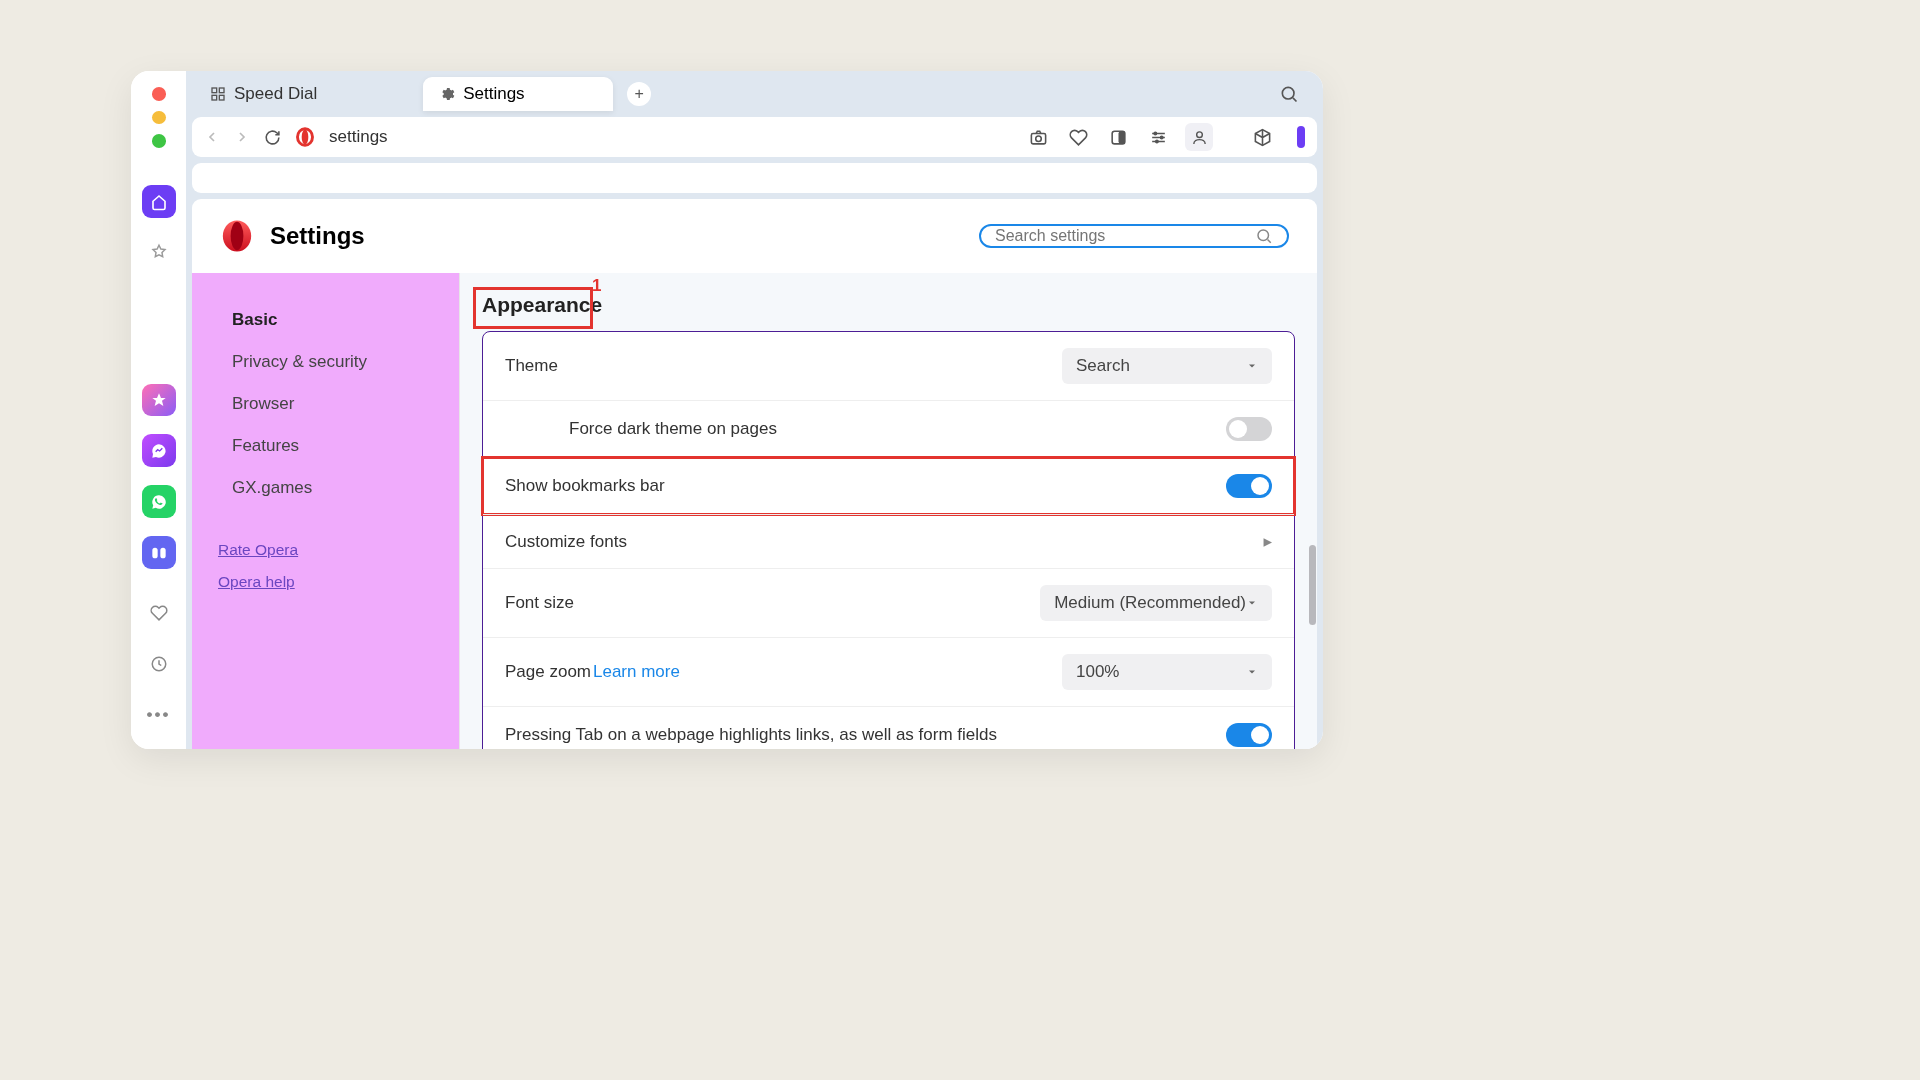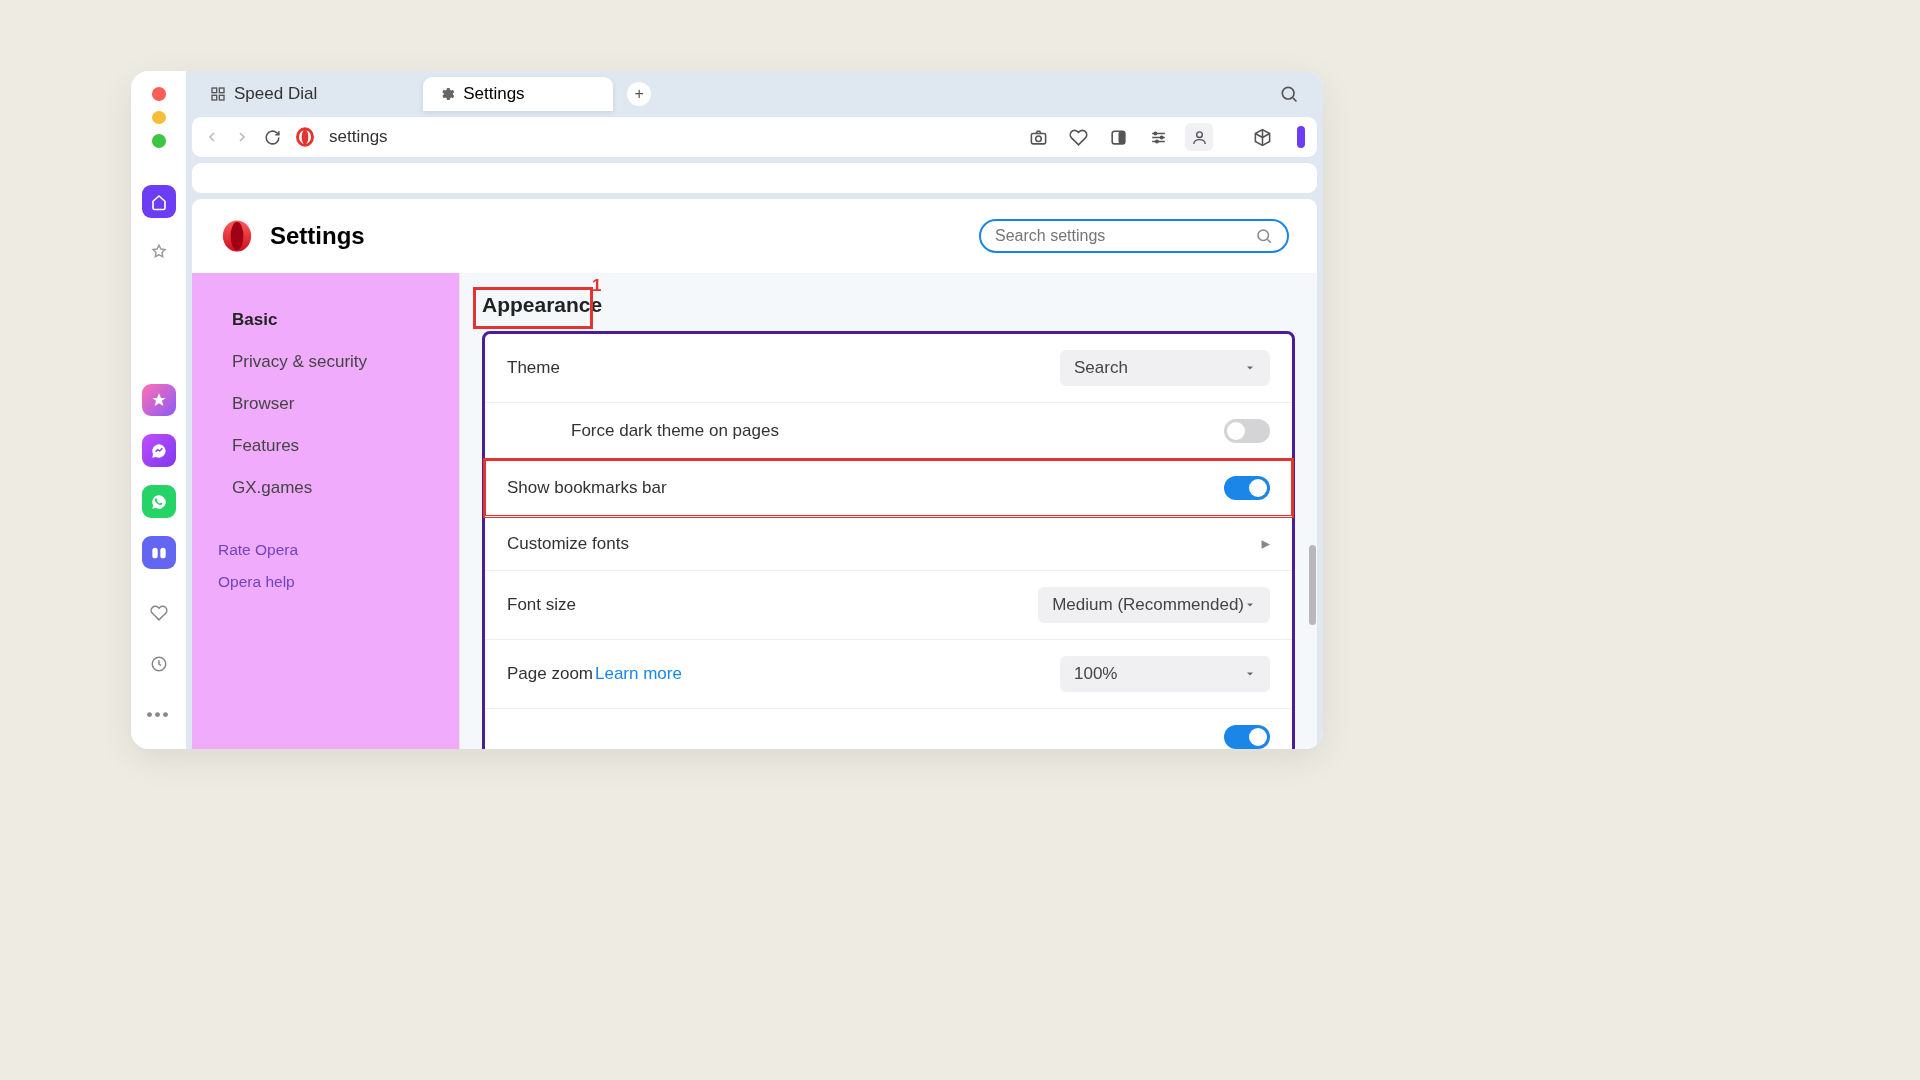--- a/index.html
+++ b/index.html
@@ -32,34 +32,34 @@
 .addr-spacer { flex:1; }
 .ab-icon { color:#555; width:26px; display:flex; justify-content:center; }
 .profile-btn { width:28px; height:28px; border-radius:6px; background:#f0f0f5; display:flex; align-items:center; justify-content:center; }
 .purple-pill { width:8px; height:22px; background:#6c3df4; border-radius:5px; margin-left:8px; }
 .bookmark-strip { background:#fff; height:30px; border-radius:9px; margin:0 6px 6px 6px; }
 .settings-page { background:#fff; margin:0 6px 0 6px; border-radius:9px 9px 0 0; flex:1; display:flex; flex-direction:column; overflow:hidden; }
 .settings-header { display:flex; align-items:center; padding:20px 28px; gap:16px; }
 .opera-logo { width:34px; height:34px; }
 .settings-title { font-size:24px; font-weight:600; }
 .hdr-spacer { flex:1; }
-.search-settings { width:310px; height:34px; border:2.2px solid #1a87e8; border-radius:22px; display:flex; align-items:center; padding:1px 14px; gap:8px; }
+.search-settings { width:310px; height:24px; border:2.2px solid #1a87e8; border-radius:22px; display:flex; align-items:center; padding:1px 14px; gap:8px; }
 .search-settings input { flex:1; border:none; outline:none; font-size:16px; color:#444; background:transparent; }
 .settings-body { flex:1; display:flex; overflow:hidden; position:relative; }
 .settings-nav { width:268px; border-right:1px solid #e6e6e6; background:#f0abfc; padding:26px 0 0 0; }
 .nav-item { padding:11px 40px; color:#444; font-size:17px; cursor:pointer; }
 .nav-item.active { font-weight:700; color:#222; }
 .nav-links { margin-top:32px; padding-left:26px; }
-.nav-link { display:block; color:#6b46c1; font-size:15.5px; margin-bottom:14px; }
+.nav-link { display:block; color:#6b46c1; text-decoration:underline; font-size:15.5px; margin-bottom:14px; }
 .settings-content { flex:1; overflow:auto; background:#f5f8fb; padding:0; }
 .section-title-wrap { position:relative; padding:20px 22px 8px 22px; }
 .section-title { font-size:21px; font-weight:700; color:#222; display:inline-block; }
 .red-box-1 { position:absolute; border:3px solid #e3342f; left:-9px; top:-6px; width:120px; height:42px; pointer-events:none; }
 .anno-1 { position:absolute; color:#e3342f; font-weight:700; left:132px; top:3px; font-size:17px; }
-.settings-group { background:#fff; margin:6px 22px 22px 22px; border-radius:8px; border:3px solid #4c1d95; }
+.settings-group { background:#fff; margin:6px 22px 22px 22px; border-radius:8px; border:1px solid #4c1d95; }
 .row { display:flex; align-items:center; padding:16px 22px; border-top:1px solid #eee; position:relative; }
 .row:first-child { border-top:none; }
 .row-indent { padding-left:86px;gap:32px; }
 .row-label { color:#333; }
 .row-spacer { flex:1; }
 .dropdown { background:#f0f0f2; padding:8px 14px; border-radius:6px; min-width:210px; display:flex; align-items:center; justify-content:space-between; color:#444; }
 .toggle { width:46px; height:24px; border-radius:14px; position:relative; }
 .toggle .knob { width:18px; height:18px; border-radius:50%; background:#fff; position:absolute; top:3px; }
 .toggle.off { background:#d4d4d6; }
 .toggle.off .knob { left:3px; }
@@ -322,20 +322,21 @@
               <a class="link-inline">Learn more</a>
               <div class="row-spacer"></div>
               <div class="dropdown">
                 <span>100%</span>
                 <svg width="12" height="12" viewBox="0 0 24 24" fill="#666">
                     <path d="M6 9l6 6 6-6z"></path>
                   </svg>
               </div>
             </div>
             <div class="row">
+              <span class="row-label">Pressing Tab on a webpage highlights links, as well as form fields</span>
               <div class="row-spacer"></div>
               <div class="toggle on">
                   <div class="knob"></div>
                 </div>
             </div>
           </div>
 
         </div>
         <div class="scrollbar"></div>
       </div>

